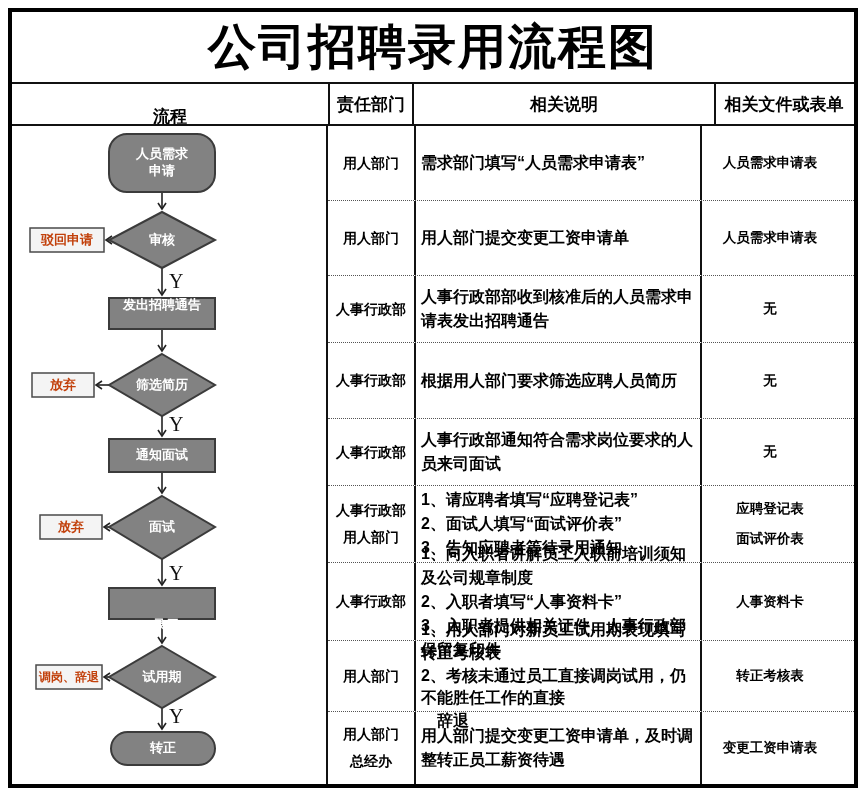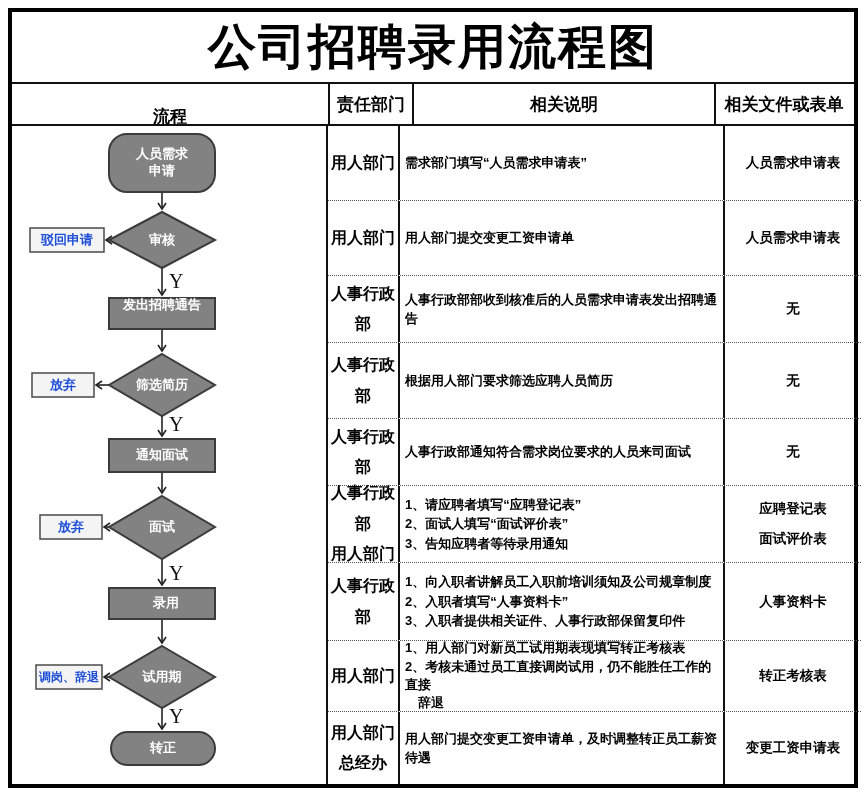--- a/index.html
+++ b/index.html
@@ -28,44 +28,44 @@
   .hcell.c2 { width:84px;  border-left:2px solid #111; }
   .hcell.c3 { width:302px; border-left:2px solid #111; }
   .hcell.c4 { width:138px; border-left:2px solid #111; }
 
   .body { display:flex; height:658px; }
   .flow-cell { position:relative; width:316px; border-right:2px solid #111; }
   .rows { flex:1; display:flex; flex-direction:column; }
   .row { display:flex; border-bottom:1px dotted #555; }
   .row:last-child { border-bottom:none; }
   .cell-dept {
-    width:72px; border-right:2px solid #111;
+    width:88px; border-right:2px solid #111;
     display:flex; align-items:center; justify-content:center; text-align:center;
-    font-size:16px; font-weight:bold; white-space:pre-line; line-height:1.9;
+    font-size:14px; font-weight:bold; white-space:pre-line; line-height:1.9;
   }
   .cell-desc {
-    width:323px; padding:3px 5px;
+    width:284px; padding:3px 5px;
     display:flex; flex-direction:column; justify-content:center;
-    font-size:13px; font-weight:bold; line-height:1.5; white-space:pre-line;
+    font-size:16px; font-weight:bold; line-height:1.5; white-space:pre-line;
   }
   .cell-docs {
     width:138px; border-left:2px solid #111;
     display:flex; align-items:center; justify-content:center; 
     font-size:13.5px; font-weight:bold; white-space:pre-line; line-height:2.2;
   }
 
   
   .nlab {
     position:absolute; display:flex; align-items:center; justify-content:center;
     text-align:center; font-weight:bold; color:#fff; font-size:13px;
     line-height:1.3; white-space:pre-line; pointer-events:none;
   }
   .slab {
     position:absolute; display:flex; align-items:center; justify-content:center;
-    text-align:right; font-weight:bold; color:#1d4ed8; font-size:13px;
+    text-align:right; font-weight:bold; color:#c2410c; font-size:13px;
     white-space:nowrap; pointer-events:none;
   }
   .slab.small { font-size:12px; }
   .ylab {
     position:absolute; font-family:"Liberation Serif", serif;
     font-size:20px; color:#111; pointer-events:none;
   }
   svg { display:block; }
 </style>
 </head>
@@ -126,21 +126,21 @@
         <div class="nlab" style="left:97px;top:8px;width:106px;height:58px;">人员需求
 申请</div>
         <div class="nlab" style="left:97px;top:86px;width:106px;height:56px;">审核</div>
         <div class="slab" style="left:18px;top:102px;width:74px;height:24px;">驳回申请</div>
         <div class="nlab" style="left:97px;top:172px;width:106px;height:15px;">发出招聘通告</div>
         <div class="nlab" style="left:97px;top:228px;width:106px;height:62px;">筛选简历</div>
         <div class="slab" style="left:20px;top:247px;width:62px;height:24px;">放弃</div>
         <div class="nlab" style="left:97px;top:313px;width:106px;height:33px;">通知面试</div>
         <div class="nlab" style="left:97px;top:370px;width:106px;height:63px;">面试</div>
         <div class="slab" style="left:28px;top:389px;width:62px;height:24px;">放弃</div>
-        <div class="nlab" style="left:97px;top:462px;width:114px;height:31px;">录用</div>
+        <div class="nlab" style="left:97px;top:484px;width:114px;height:31px;">录用</div>
         <div class="nlab" style="left:97px;top:520px;width:106px;height:62px;">试用期</div>
         <div class="slab small" style="left:24px;top:539px;width:66px;height:24px;">调岗、辞退</div>
         <div class="nlab" style="left:99px;top:606px;width:104px;height:33px;">转正</div>
 
         <div class="ylab" style="left:157px;top:144px;">Y</div>
         <div class="ylab" style="left:157px;top:287px;">Y</div>
         <div class="ylab" style="left:157px;top:436px;">Y</div>
         <div class="ylab" style="left:157px;top:579px;">Y</div>
       </div>
 

